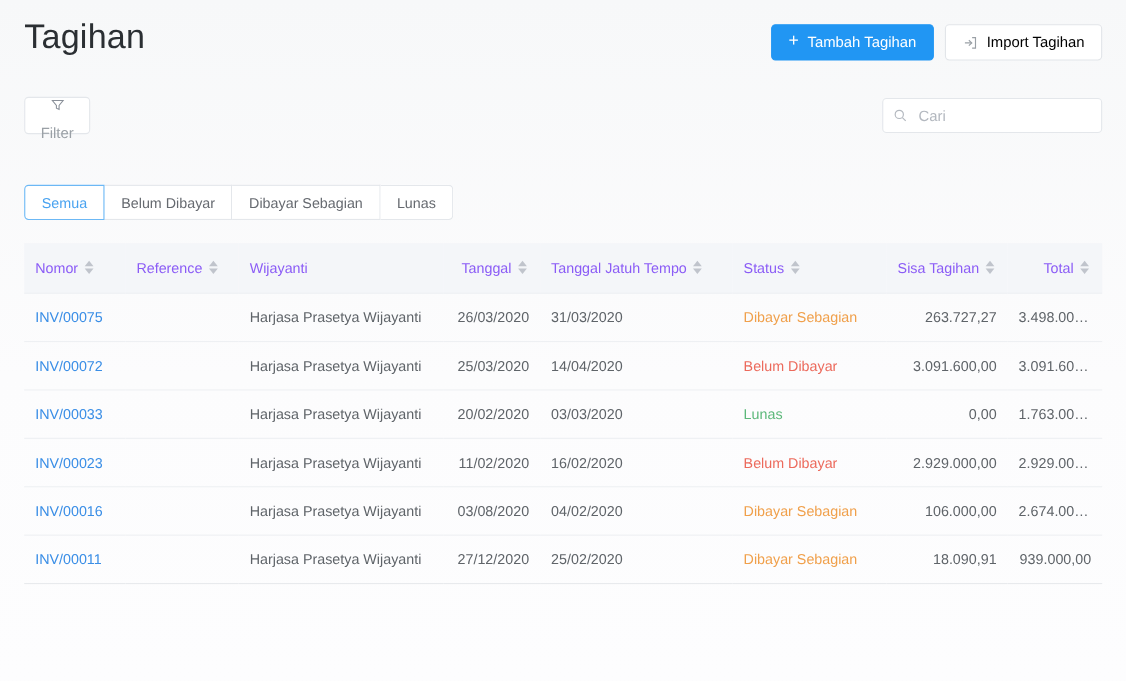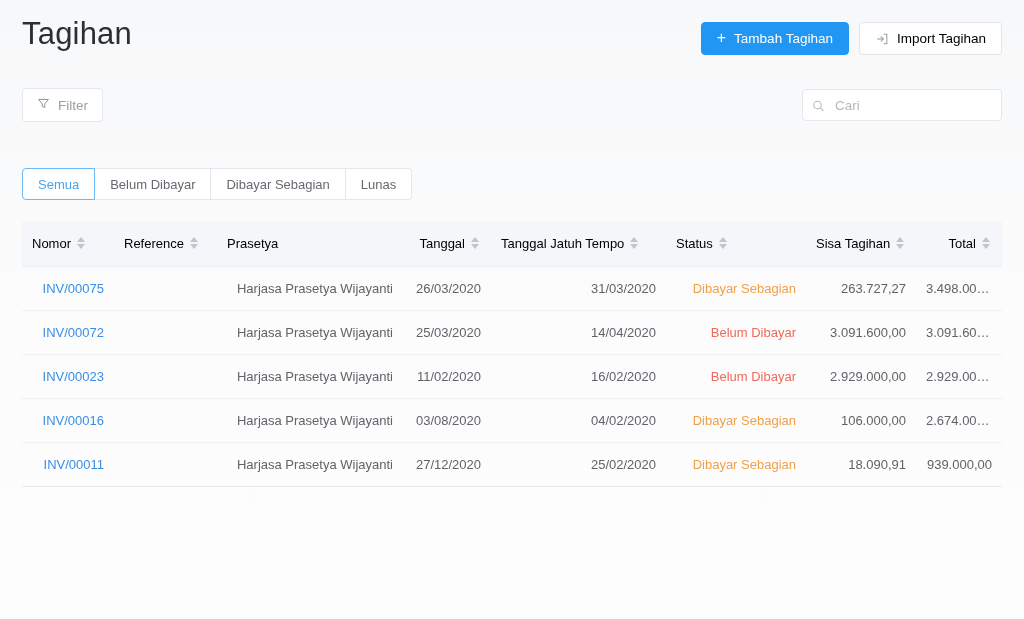--- a/index.html
+++ b/index.html
@@ -100,20 +100,21 @@
     color: #9aa0a6;
     border: 1px solid #e4e7eb;
     height: 34px;
     padding: 0 14px;
     font-size: 13.5px;
     border-radius: 4px;
     display: inline-flex;
     align-items: center;
     gap: 8px;
     cursor: pointer;
+    flex-direction: column;
   }
 
   .search-box {
     position: relative;
     width: 200px;
     height: 32px;
   }
 
   .search-box input {
     width: 100%;
@@ -187,21 +188,21 @@
   }
 
   table {
     width: 980px;
     border-collapse: collapse;
     table-layout: fixed;
   }
 
   thead th {
     background: #f4f6f9;
-    color: #000000;
+    color: #8b5cf6;
     font-size: 13px;
     font-weight: 400;
     height: 45px;
     padding: 0 10px;
     vertical-align: middle;
     border-bottom: 1px solid #ebeef2;
     white-space: nowrap;
   }
 
   th .th-inner {
@@ -220,21 +221,21 @@
     color: #5f6469;
     border-bottom: 1px solid #eef0f3;
     vertical-align: middle;
     white-space: nowrap;
     overflow: hidden;
     text-overflow: ellipsis;
   }
 
   tbody tr:last-child td { border-bottom: 1px solid #e8eaed; }
 
-  td.ta-left  { text-align: right; }
+  td.ta-left  { text-align: left; }
   td.ta-right { text-align: right; }
 
   .inv-link {
     color: #3a8ee6;
     cursor: pointer;
     text-decoration: none;
   }
 
   .st-partial { color: #f0a04b; }
   .st-unpaid  { color: #ec6a5c; }
@@ -362,21 +363,21 @@
                 </span>
               </span></th>
             <th class="ta-left"><span class="th-inner">
                 <span>Reference</span>
                 <span class="sort-icon">
                   <i class="up"></i>
                   <i class="down"></i>
                 </span>
               </span></th>
             <th class="ta-left"><span class="th-inner">
-                <span>Prasetya</span>
+                <span>Wijayanti</span>
               </span></th>
             <th class="ta-right"><span class="th-inner">
                 <span>Tanggal</span>
                 <span class="sort-icon">
                   <i class="up"></i>
                   <i class="down"></i>
                 </span>
               </span></th>
             <th class="ta-left"><span class="th-inner">
                 <span>Tanggal Jatuh Tempo</span>
@@ -423,20 +424,30 @@
             <td class="ta-left"><span class="inv-link">INV/00072</span></td>
             <td class="ta-left"></td>
             <td class="ta-left">Harjasa Prasetya Wijayanti</td>
             <td class="ta-right">25/03/2020</td>
             <td class="ta-left">14/04/2020</td>
             <td class="ta-left"><span class="st-unpaid">Belum Dibayar</span></td>
             <td class="ta-right">3.091.600,00</td>
             <td class="ta-right">3.091.600,00</td>
           </tr>
           <tr>
+            <td class="ta-left"><span class="inv-link">INV/00033</span></td>
+            <td class="ta-left"></td>
+            <td class="ta-left">Harjasa Prasetya Wijayanti</td>
+            <td class="ta-right">20/02/2020</td>
+            <td class="ta-left">03/03/2020</td>
+            <td class="ta-left"><span class="st-paid">Lunas</span></td>
+            <td class="ta-right">0,00</td>
+            <td class="ta-right">1.763.000,00</td>
+          </tr>
+          <tr>
             <td class="ta-left"><span class="inv-link">INV/00023</span></td>
             <td class="ta-left"></td>
             <td class="ta-left">Harjasa Prasetya Wijayanti</td>
             <td class="ta-right">11/02/2020</td>
             <td class="ta-left">16/02/2020</td>
             <td class="ta-left"><span class="st-unpaid">Belum Dibayar</span></td>
             <td class="ta-right">2.929.000,00</td>
             <td class="ta-right">2.929.000,00</td>
           </tr>
           <tr>

